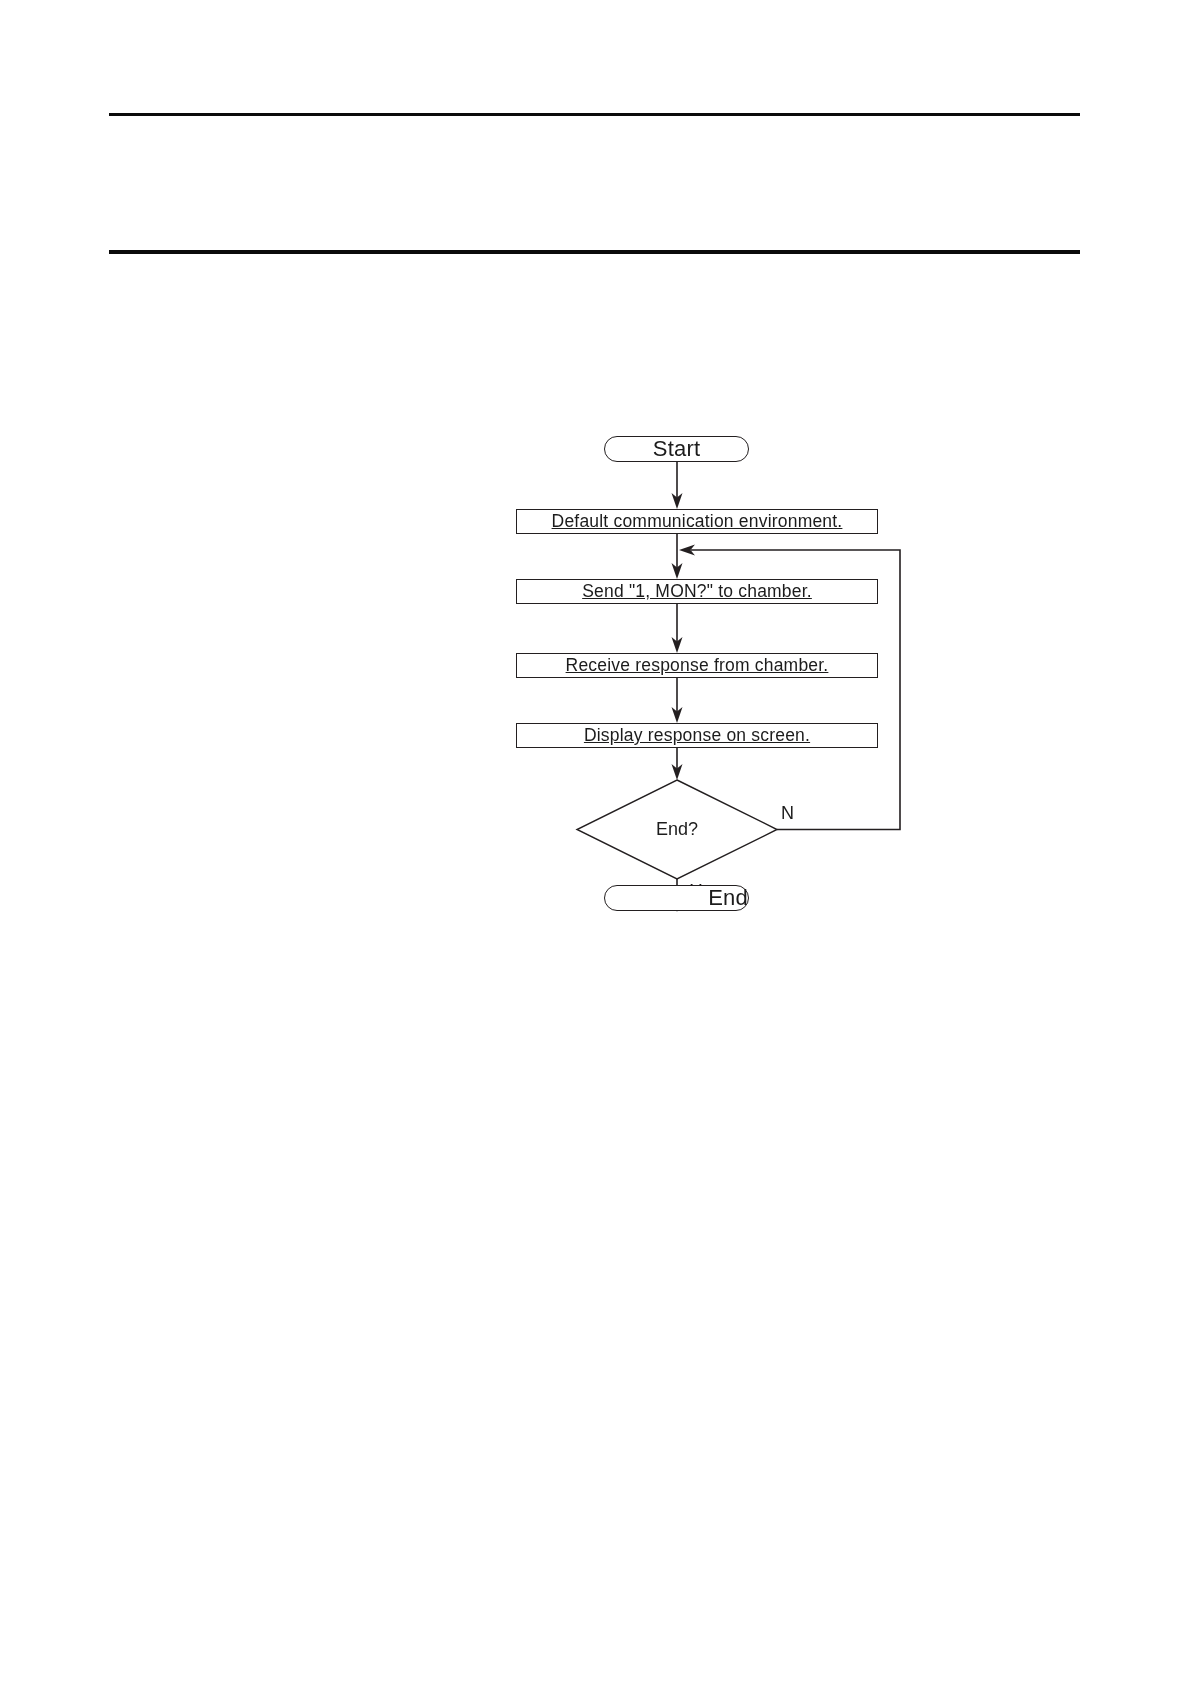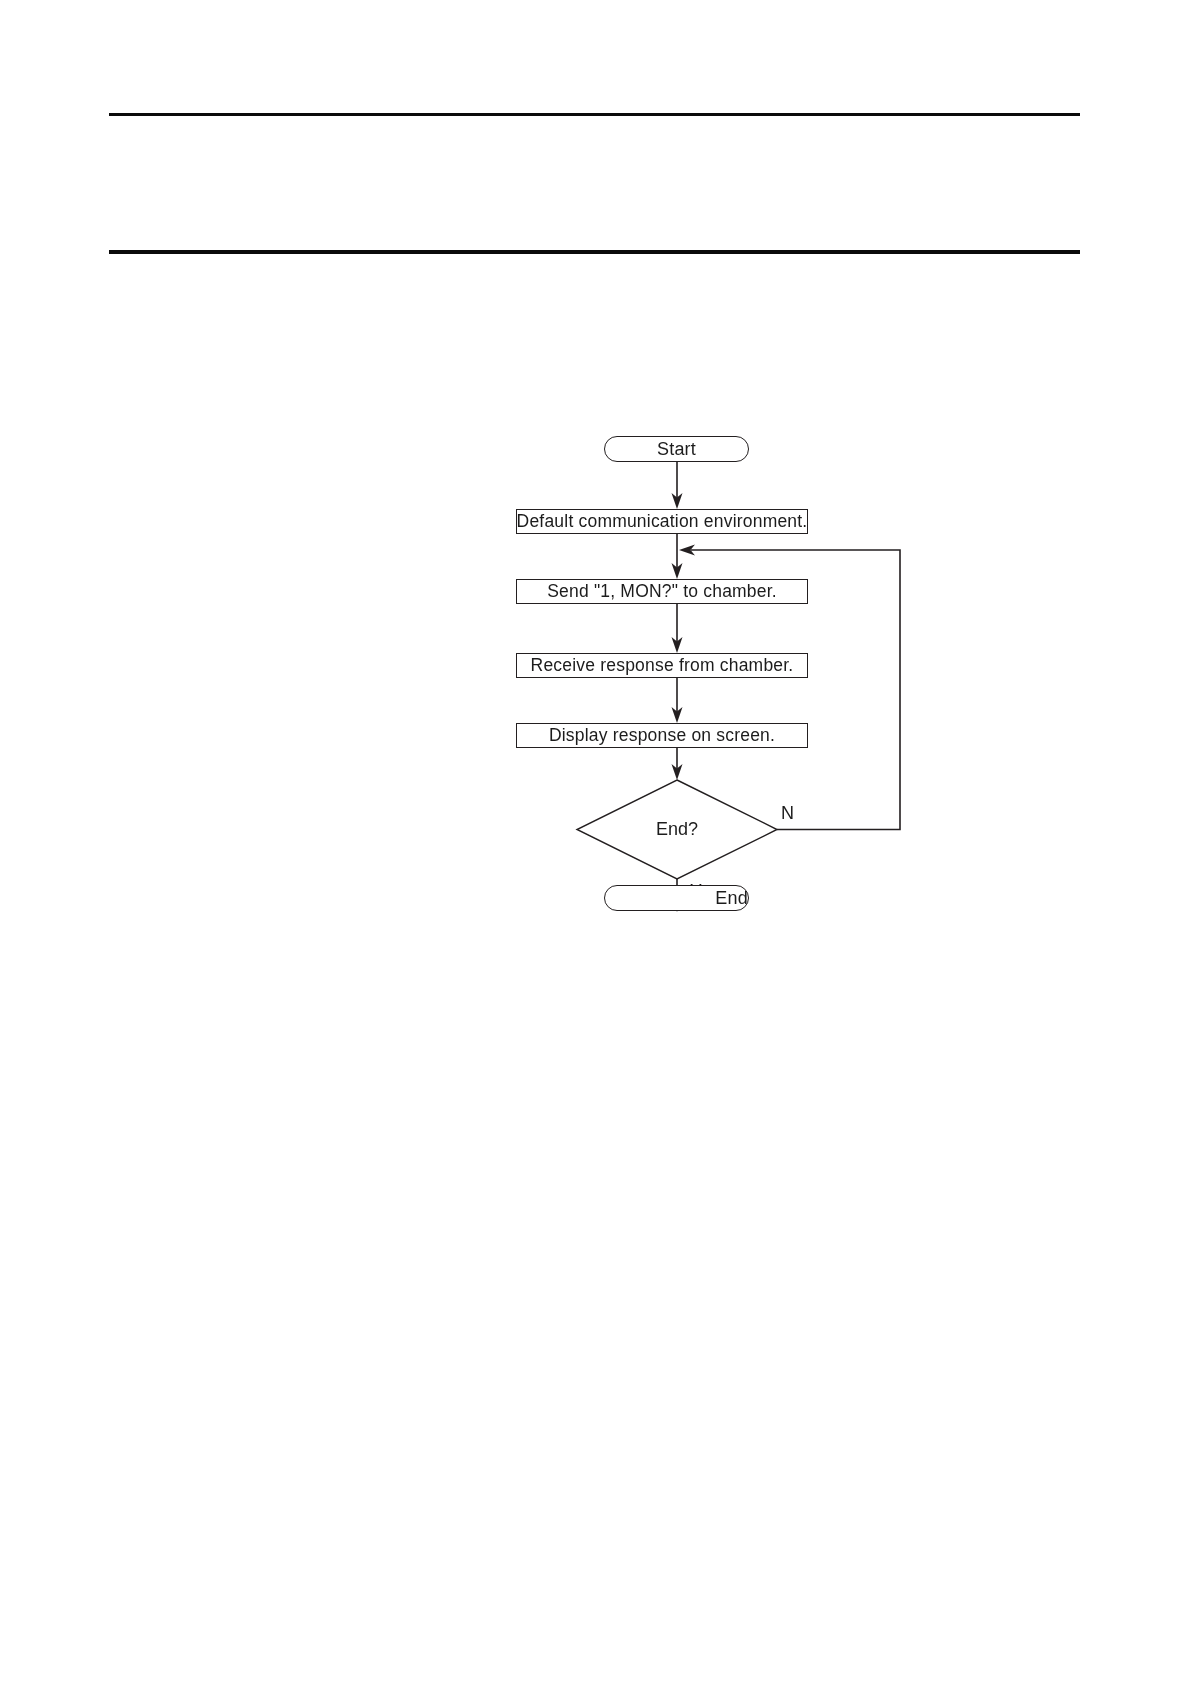--- a/index.html
+++ b/index.html
@@ -43,26 +43,27 @@
     font-size: 17.5px;
     letter-spacing: 0.2px;
     white-space: nowrap;
     color: #1c1c1c;
   }
   .terminator {
     left: 604px;
     width: 145px;
     height: 26px;
     border-radius: 14px;
-    font-size: 18px;
+    font-size: 22px;
   }
   .process {
     left: 516px;
-    width: 292px;
+    width: 362px;
     height: 25px;
+    text-decoration: underline;
   }
   .decision-label {
     position: absolute;
     background: transparent;
     border: none;
     font-size: 18px;
     display: flex;
     align-items: center;
     justify-content: center;
     white-space: nowrap;

